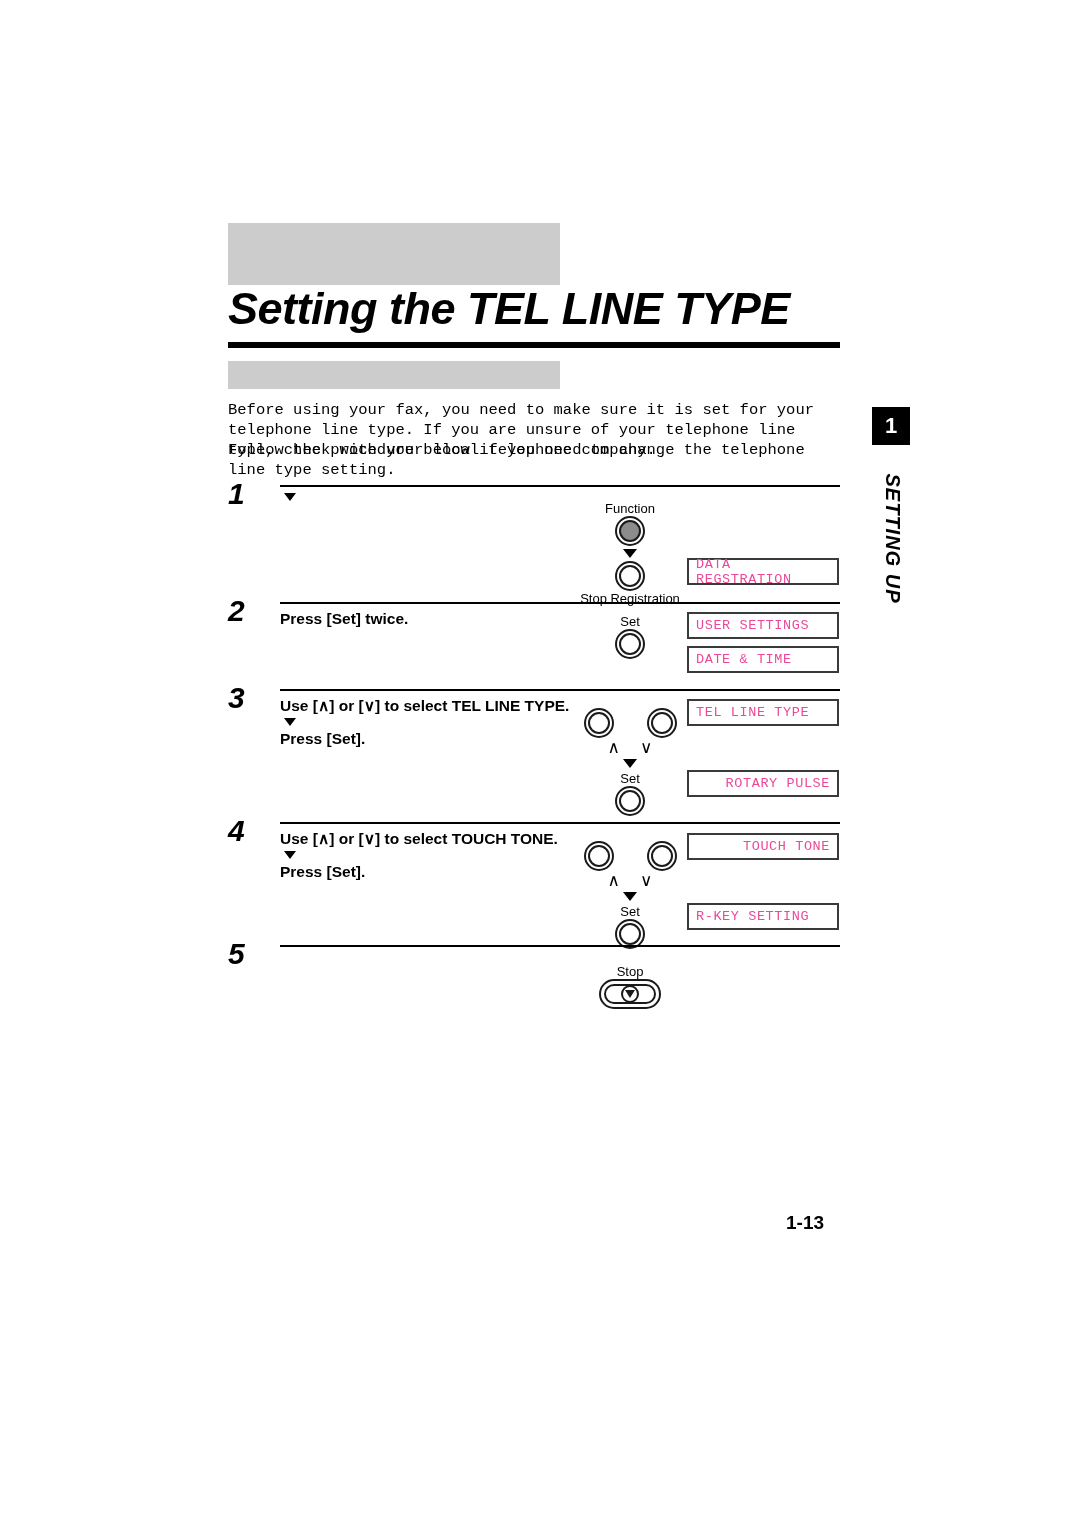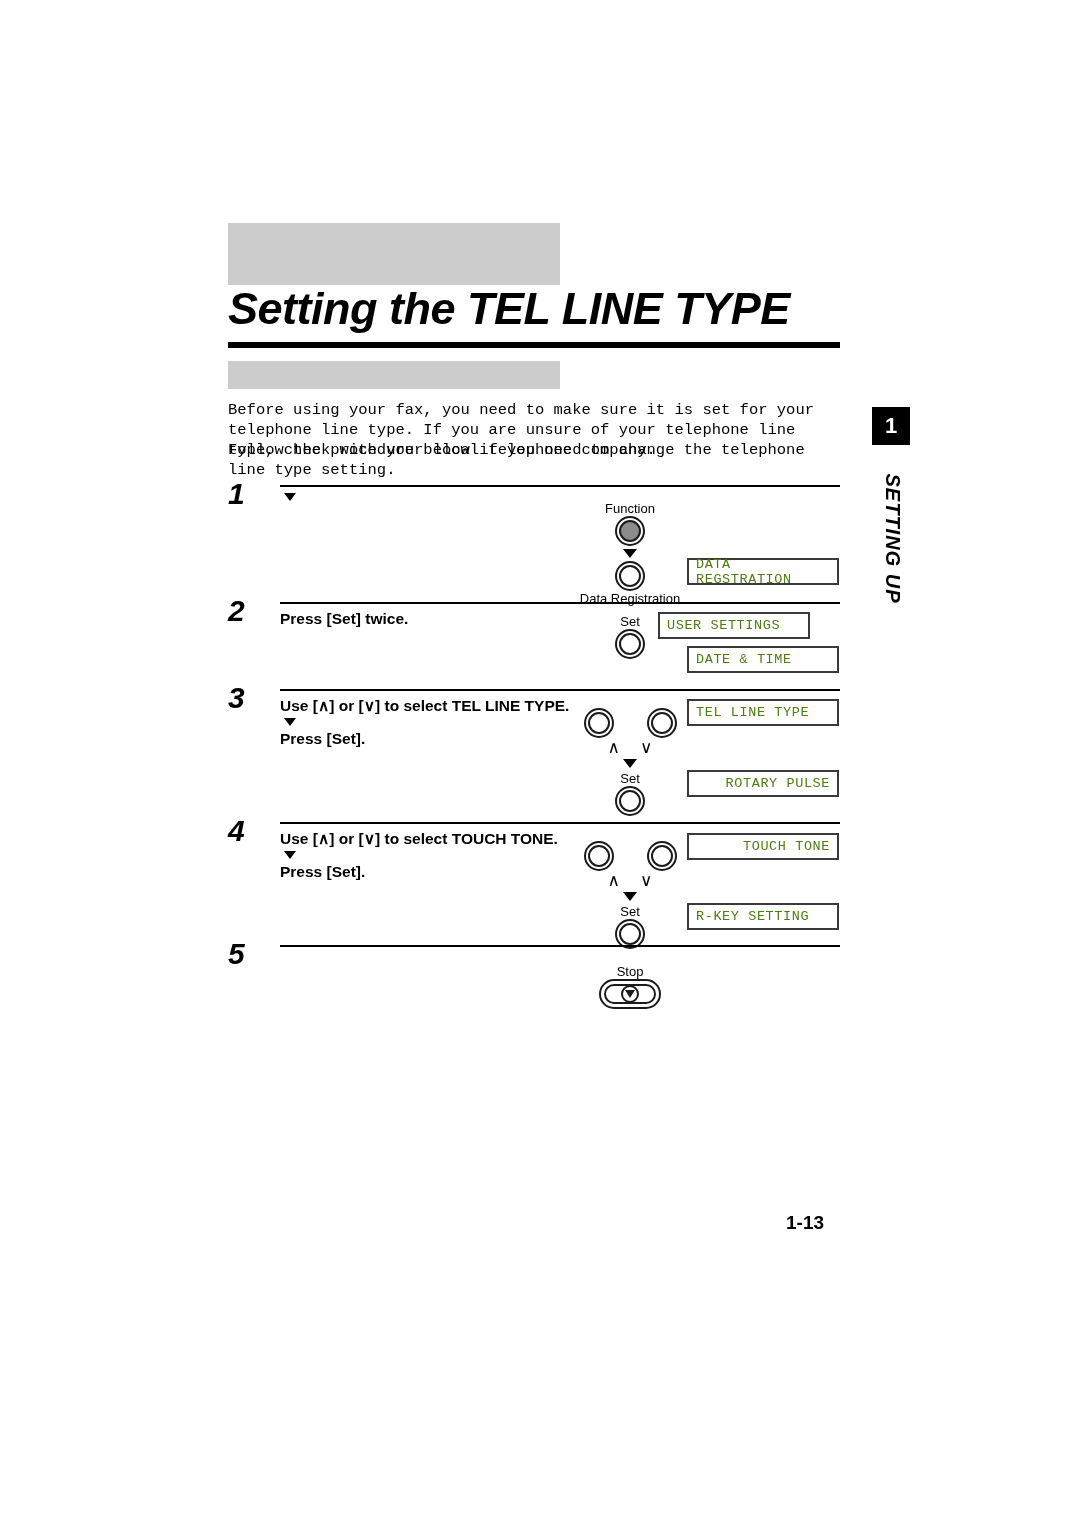--- a/index.html
+++ b/index.html
@@ -275,21 +275,21 @@
   .lcd {
     position: absolute;
     width: 152px;
     height: 27px;
     border: 2px solid #3a3a3a;
     box-sizing: border-box;
     background: #ffffff;
     font-family: "Liberation Mono", monospace;
     font-size: 13.5px;
     letter-spacing: 0.6px;
-    color: #4d7c0f;
+    color: #ec4899;
     display: flex;
     align-items: center;
     padding: 0 7px;
   }
   .lcd.right { justify-content: flex-end; }
 
   
   .page-no {
     position: absolute;
     left: 740px;
@@ -322,36 +322,36 @@
   <div class="step-num">1</div>
   <div class="step-body">
     <div class="down-tri"></div>
   </div>
 </div>
 <div class="btns" style="left:570px; top:493px;">
   <div class="btn-label">Function</div>
   <div class="circle-btn filled"></div>
   <div class="tri-small"></div>
   <div class="circle-btn"></div>
-  <div class="btn-label">Data Registration</div>
+  <div class="btn-label">Stop Registration</div>
 </div>
 <div class="lcd" style="left:687px; top:558px;">DATA REGSTRATION</div>
 
 <div class="step" style="top:602px;">
   <div class="step-rule"></div>
   <div class="step-num">2</div>
   <div class="step-body">
     <div class="step-line">Press [Set] twice.</div>
   </div>
 </div>
 <div class="btns" style="left:570px; top:606px;">
   <div class="btn-label">Set</div>
   <div class="circle-btn"></div>
 </div>
-<div class="lcd" style="left:658px; top:612px;">USER SETTINGS</div>
+<div class="lcd" style="left:687px; top:612px;">USER SETTINGS</div>
 <div class="lcd" style="left:687px; top:646px;">DATE &amp; TIME</div>
 
 <div class="step" style="top:689px;">
   <div class="step-rule"></div>
   <div class="step-num">3</div>
   <div class="step-body">
     <div class="step-line">Use [∧] or [∨] to select TEL LINE TYPE.</div>
     <div class="down-tri"></div>
     <div class="step-line">Press [Set].</div>
   </div>

